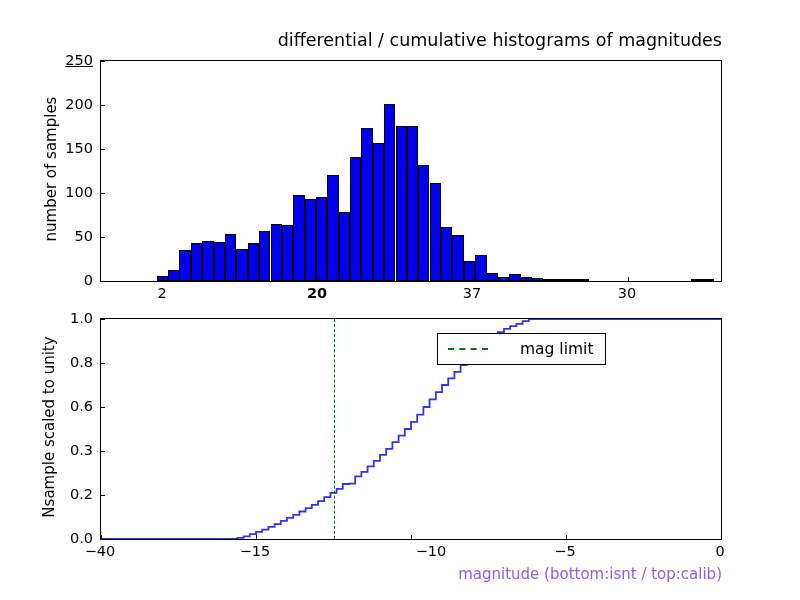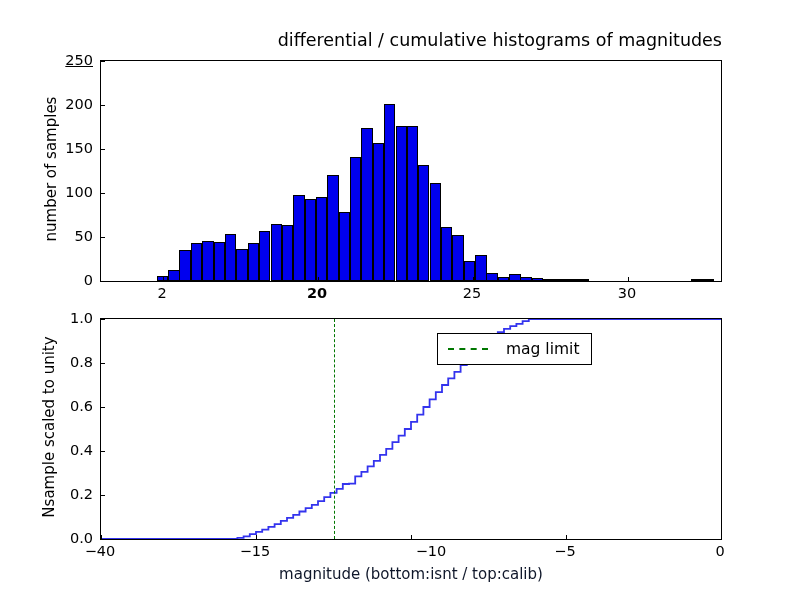--- a/index.html
+++ b/index.html
@@ -26,21 +26,21 @@
     position:absolute;
     font-size:15px;color:#000;
     transform-origin:50% 50%;
     white-space:nowrap;
   }
   #top-ylabel{left:-60px;top:160px;width:222px;text-align:center;transform:rotate(-90deg);}
   #bottom-ylabel{left:-62px;top:418px;width:222px;text-align:center;transform:rotate(-90deg);}
 
   .xlabel{
     position:absolute;left:100px;top:565px;width:622px;
-    text-align:center;font-size:15px;color:#0f172a;white-space:nowrap;
+    text-align:right;font-size:15px;color:#8b5cf6;white-space:nowrap;
   }
 
   .ytick-label{
     position:absolute;right:0;text-align:right;
     font-size:14.5px;color:#000;line-height:1;white-space:nowrap;
   }
   .xtick-label{
     position:absolute;text-align:center;font-size:14.5px;color:#000;
     white-space:nowrap;
   }
@@ -60,21 +60,21 @@
   #maglimit-line{
     position:absolute;top:0;width:0;height:100%;
     border-left:1.6px dashed #007700;
   }
 
   #legend{
     position:absolute;
     left:336px;top:14px;
     border:1px solid #000;background:#fff;
     padding:6px 12px 6px 10px;
-    display:flex;align-items:center;gap:18px;
+    display:flex;align-items:center;gap:32px;
     box-sizing:border-box;
   }
   #legend-dash{
     width:40px;height:0;border-top:2px dashed #007700;display:block;
   }
   #legend-label{font-size:15.5px;color:#000;white-space:nowrap;}
 </style>
 </head>
 <body>
 
@@ -87,21 +87,21 @@
       <div class="ytick-label" style="width: 90px; left: 3px; top: 273px;">0</div>
       <div class="ytick-label" style="width: 90px; left: 3px; top: 229px;">50</div>
       <div class="ytick-label" style="width: 90px; left: 3px; top: 185px;">100</div>
       <div class="ytick-label" style="width: 90px; left: 3px; top: 141px;">150</div>
       <div class="ytick-label" style="width: 90px; left: 3px; top: 97px;">200</div>
       <div class="ytick-label" style="width: 90px; left: 3px; top: 53px; text-decoration: underline;">250</div>
     </div>
   <div id="top-xtick-labels">
       <div class="xtick-label" style="width: 70px; left: 127px; top: 285px;">2</div>
       <div class="xtick-label" style="width: 70px; left: 282px; top: 285px; font-weight: bold;">20</div>
-      <div class="xtick-label" style="width: 70px; left: 437px; top: 285px;">25</div>
+      <div class="xtick-label" style="width: 70px; left: 437px; top: 285px;">37</div>
       <div class="xtick-label" style="width: 70px; left: 592px; top: 285px;">30</div>
     </div>
 
   <div class="axes" id="top-axes">
     <div id="bars-layer">
         <div class="bar" style="left: 55.8px; width: 11.37px; height: 5.28px; background: rgb(0, 0, 238); border-color: rgb(0, 0, 0);"></div>
         <div class="bar" style="left: 67.27px; width: 11.37px; height: 11.44px; background: rgb(0, 0, 238); border-color: rgb(0, 0, 0);"></div>
         <div class="bar" style="left: 78.43px; width: 11.37px; height: 30.8px; background: rgb(0, 0, 238); border-color: rgb(0, 0, 0);"></div>
         <div class="bar" style="left: 89.9px; width: 11.37px; height: 37.84px; background: rgb(0, 0, 238); border-color: rgb(0, 0, 0);"></div>
         <div class="bar" style="left: 101.37px; width: 11.37px; height: 40.48px; background: rgb(0, 0, 238); border-color: rgb(0, 0, 0);"></div>
@@ -152,21 +152,21 @@
         <div class="tick-v" style="left: 217px; bottom: 0px;"></div>
         <div class="tick-v" style="left: 372px; bottom: 0px;"></div>
         <div class="tick-v" style="left: 527px; bottom: 0px;"></div>
       </div>
   </div>
 
   <div class="ylabel" id="bottom-ylabel">Nsample scaled to unity</div>
   <div id="bottom-ytick-labels">
       <div class="ytick-label" style="width: 90px; left: 3px; top: 531px;">0.0</div>
       <div class="ytick-label" style="width: 90px; left: 3px; top: 487px;">0.2</div>
-      <div class="ytick-label" style="width: 90px; left: 3px; top: 443px;">0.4</div>
+      <div class="ytick-label" style="width: 90px; left: 3px; top: 443px;">0.3</div>
       <div class="ytick-label" style="width: 90px; left: 3px; top: 399px;">0.6</div>
       <div class="ytick-label" style="width: 90px; left: 3px; top: 355px;">0.8</div>
       <div class="ytick-label" style="width: 90px; left: 3px; top: 311px;">1.0</div>
     </div>
   <div id="bottom-xtick-labels">
       <div class="xtick-label" style="width: 70px; left: 65px; top: 543px;">−40</div>
       <div class="xtick-label" style="width: 70px; left: 220px; top: 543px;">−15</div>
       <div class="xtick-label" style="width: 70px; left: 396px; top: 543px;">−10</div>
       <div class="xtick-label" style="width: 70px; left: 530px; top: 543px;">−5</div>
       <div class="xtick-label" style="width: 70px; left: 685px; top: 543px;">0</div>

